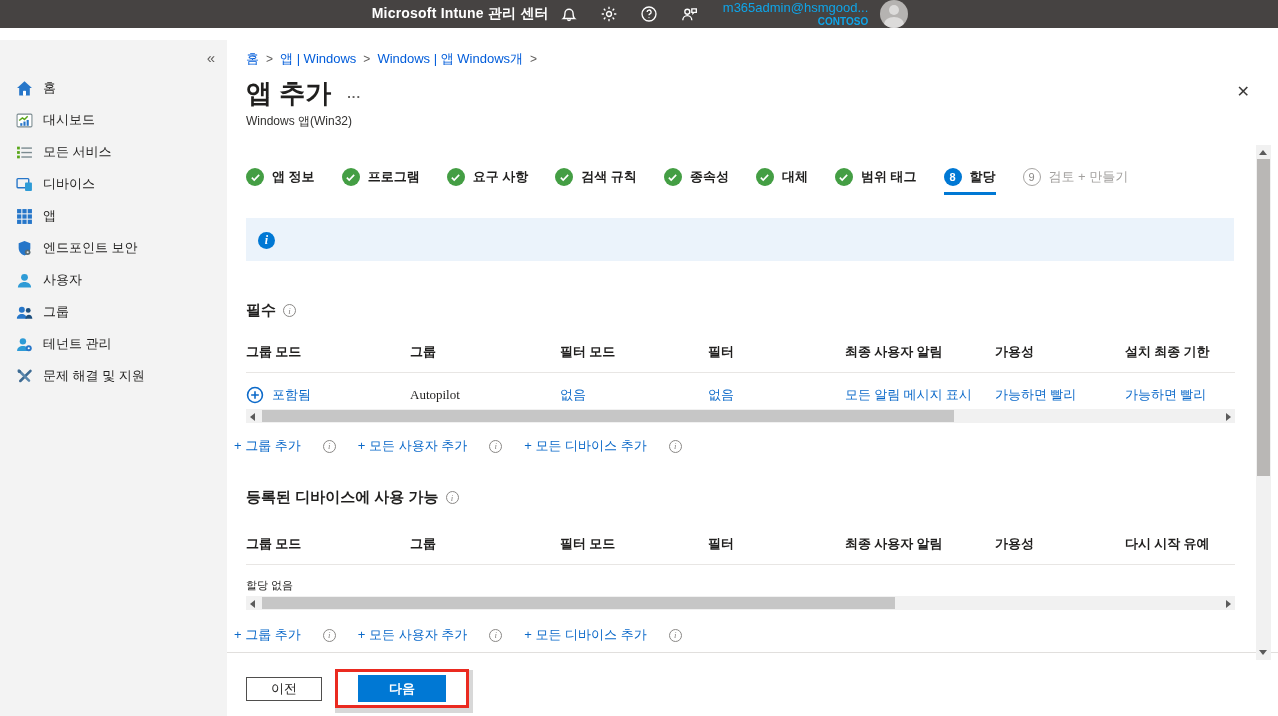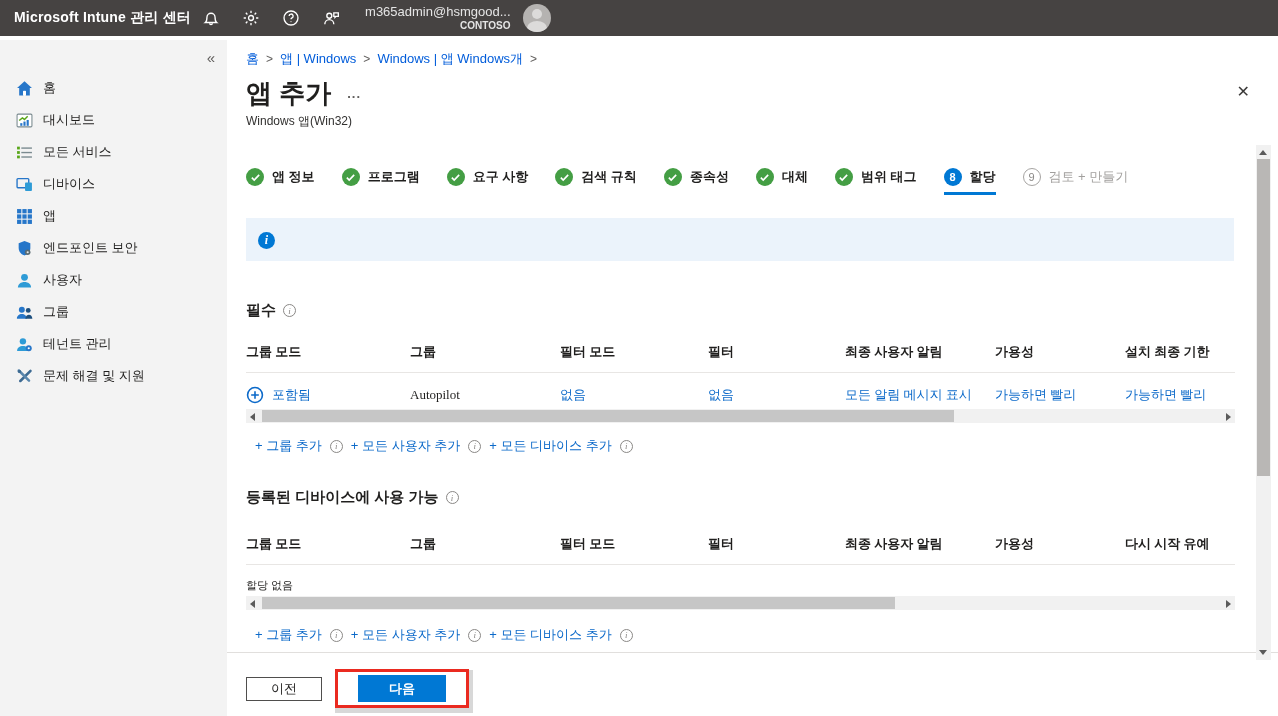--- a/index.html
+++ b/index.html
@@ -1,27 +1,27 @@
 <!DOCTYPE html>
 <html><head>
 <meta charset="utf-8">
 <style>
   * { margin:0; padding:0; box-sizing:border-box; }
   html,body { width:1278px; height:716px; overflow:hidden;
     font-family:"Liberation Sans","DejaVu Sans",sans-serif; background:#fff; }
   .screen { position:relative; width:1278px; height:716px; background:#fff; }
 
   
-  .topbar { position:absolute; top:0; left:0; right:0; height:36px; background:#464342;
-    display:flex; align-items:center; justify-content:flex-start; padding:0 8px 0 14px; z-index:30; }
+  .topbar { position:absolute; top:0; left:0; right:0; height:28px; background:#464342;
+    display:flex; align-items:center; justify-content:center; padding:0 8px 0 14px; z-index:30; }
   .topbar-title { color:#fff; font-size:14px; font-weight:700; letter-spacing:.2px; }
   .topbar-right { display:flex; align-items:center; }
   .tb-icon { width:40px; height:40px; display:flex; align-items:center; justify-content:center; cursor:pointer; }
   .tb-icon svg { stroke:#fff; fill:none; stroke-width:1.2; }
-  .user-block { text-align:right; color:#e5e5e5; line-height:1.2; margin:0 12px 0 14px; }
+  .user-block { text-align:right; color:#0ea5e9; line-height:1.2; margin:0 12px 0 14px; }
   .user-email { font-size:13px; }
   .user-org { font-size:10px; font-weight:700; }
   .avatar { width:28px; height:28px; border-radius:50%; background:#b5b3b1; position:relative; overflow:hidden; margin-right:4px; }
   .avatar::before { content:""; position:absolute; top:5px; left:9px; width:10px; height:10px; border-radius:50%; background:#dcdbda; }
   .avatar::after { content:""; position:absolute; top:17px; left:4px; width:20px; height:14px; border-radius:50%; background:#dcdbda; }
 
   
   .sidebar { position:absolute; top:40px; left:0; bottom:0; width:227px; background:#f3f3f3; z-index:20; }
   .collapse-btn { position:absolute; top:9px; right:12px; font-size:15px; color:#605e5c; cursor:pointer; }
   .nav { margin-top:32px; }
@@ -69,21 +69,21 @@
   .cell-inc { display:flex; align-items:center; gap:8px; }
   .empty-row { font-size:11px; color:#201f1e; padding:13px 0 15px; border-bottom:1px solid #eceae8; }
 
   
   .hscroll { position:absolute; left:19px; right:43px; height:14px; background:#f1f1f1; }
   .h-arrow { position:absolute; top:4px; width:0; height:0; }
   .h-arrow.left { left:4px; border-top:4px solid transparent; border-bottom:4px solid transparent; border-right:5px solid #5b5b5b; }
   .h-arrow.right { right:4px; border-top:4px solid transparent; border-bottom:4px solid transparent; border-left:5px solid #5b5b5b; }
   .h-thumb { position:absolute; top:1px; bottom:1px; left:16px; background:#c6c6c6; }
 
-  .links-row { position:absolute; left:28px; display:flex; align-items:center; gap:8px; font-size:13px; }
+  .links-row { position:absolute; left:7px; display:flex; align-items:center; gap:22px; font-size:13px; }
 
   
   .divider { position:absolute; top:612px; left:0; right:0; border-top:1px solid #e1dfdd; }
   .footer { position:absolute; top:629px; left:19px; display:flex; align-items:center; gap:13px; }
   .btn-prev { min-width:76px; height:24px; background:#fff; border:1px solid #4f4e4d; font-size:13px;
     color:#201f1e; cursor:pointer; padding:0 16px; }
   .next-annot { border:3px solid #ea2a20; box-shadow:2px 3px 0 2px #d8d8d8; padding:3px 20px; }
   .btn-next { min-width:88px; height:27px; background:#0078d4; border:1px solid #0078d4; font-size:13px;
     font-weight:700; color:#fff; cursor:pointer; padding:0 16px; }
 

